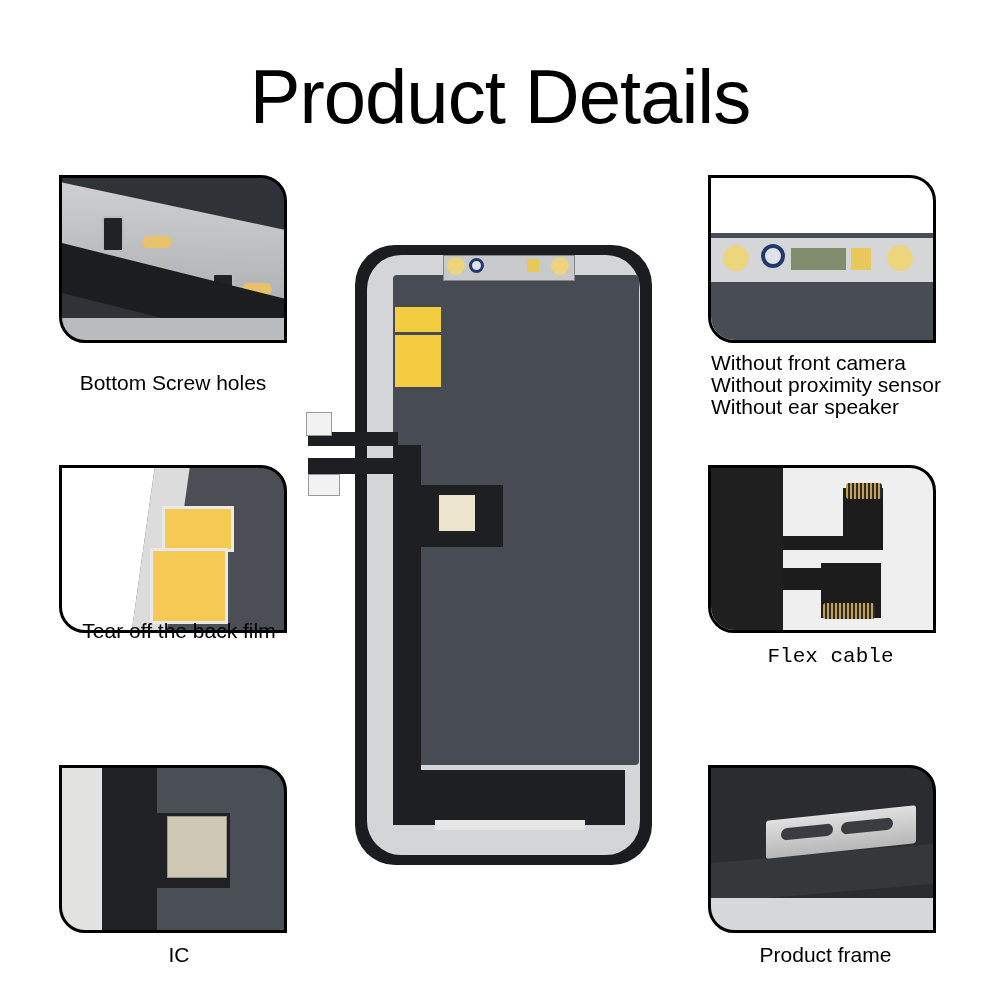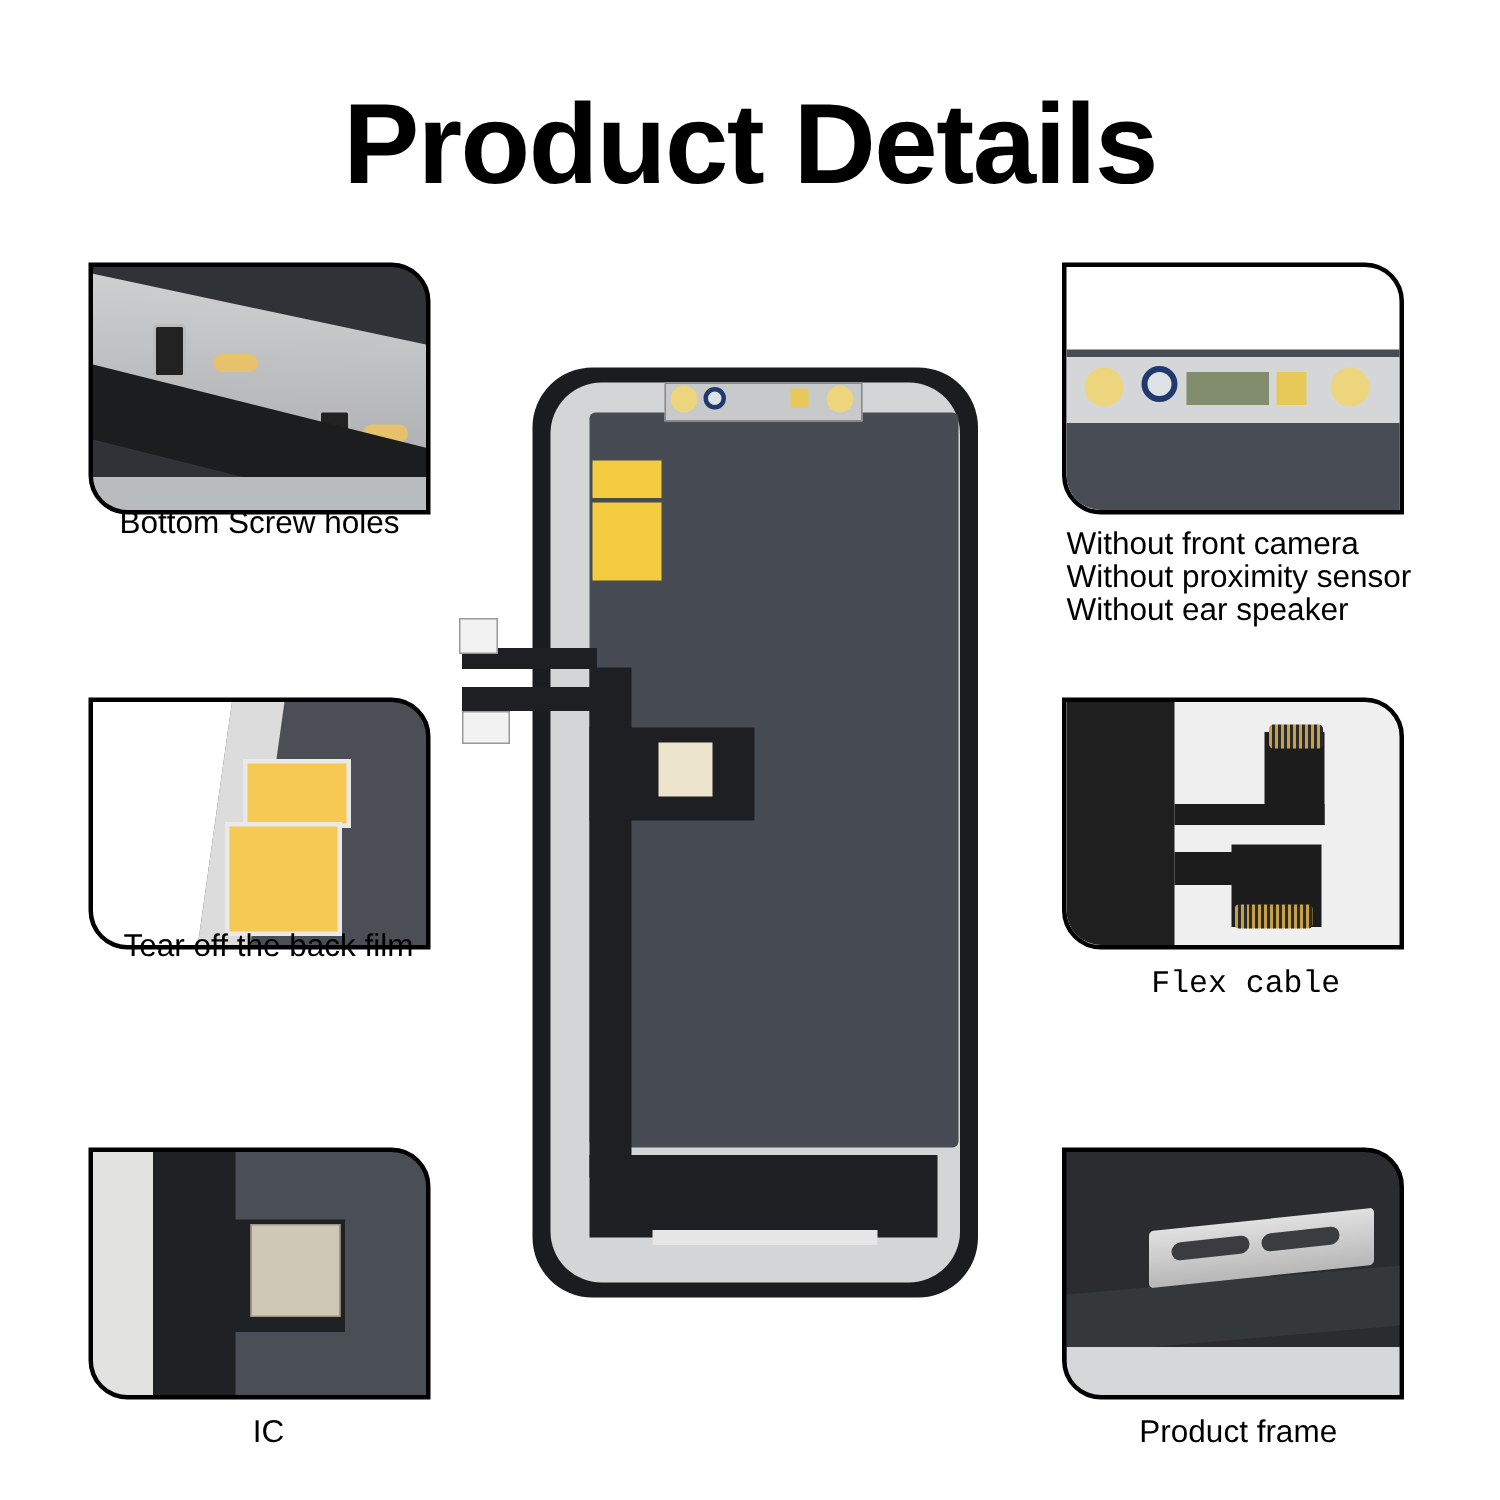--- a/index.html
+++ b/index.html
@@ -1,38 +1,38 @@
 <!DOCTYPE html>
 <html><head>
 <meta charset="utf-8">
 <style>
   html,body{margin:0;padding:0;background:#ffffff;}
   body{width:1000px;height:1000px;position:relative;overflow:hidden;font-family:"Liberation Sans",sans-serif;}
-  .title{position:absolute;left:0;top:52px;width:1000px;text-align:center;font-weight:bold;font-size:76px;letter-spacing:-1px;color:#000;line-height:90px;}
+  .title{position:absolute;left:0;top:52px;width:1000px;text-align:center;font-weight:normal;font-size:76px;letter-spacing:-1px;color:#000;line-height:90px;}
   .card{position:absolute;width:228px;height:168px;border:3px solid #000;border-radius:0 26px 0 26px;overflow:hidden;box-sizing:border-box;background:#4b5058;}
   .caption{position:absolute;font-size:21px;color:#000;line-height:22px;text-align:center;}
   .caption.left{text-align:left;}
   .abs{position:absolute;}
   .phone{position:absolute;left:355px;top:245px;width:297px;height:620px;background:#1b1c1f;border-radius:40px;}
 </style>
 </head>
 <body>
 
 <div class="title">Product Details</div>
 
 <div class="card" style="left:59px;top:175px;background:#2f3236;">
   <div class="abs" style="left:-20px;top:30px;width:280px;height:90px;background:linear-gradient(170deg,#cfd0d1,#a9abae);transform:skewY(12deg);"></div>
   <div class="abs" style="left:40px;top:38px;width:18px;height:32px;background:#222;border:2px solid #bbb;border-radius:3px;"></div>
   <div class="abs" style="left:150px;top:95px;width:18px;height:32px;background:#222;border:2px solid #bbb;border-radius:3px;"></div>
   <div class="abs" style="left:80px;top:58px;width:30px;height:12px;background:#e8c26a;border-radius:6px;"></div>
   <div class="abs" style="left:180px;top:105px;width:30px;height:12px;background:#e8c26a;border-radius:6px;"></div>
   <div class="abs" style="left:-10px;top:95px;width:260px;height:50px;background:#1c1d1f;transform:skewY(14deg);"></div>
   <div class="abs" style="left:0;top:140px;width:230px;height:30px;background:#b9bcbf;"></div>
 </div>
-<div class="caption" style="left:59px;top:338px;width:228px;">Bottom Screw holes</div>
+<div class="caption" style="left:59px;top:372px;width:228px;">Bottom Screw holes</div>
 
 <div class="card" style="left:708px;top:175px;background:#ffffff;">
   <div class="abs" style="left:0;top:55px;width:230px;height:120px;background:#484d55;"></div>
   <div class="abs" style="left:0;top:60px;width:230px;height:44px;background:#d5d6d8;"></div>
   <div class="abs" style="left:12px;top:67px;width:26px;height:26px;border-radius:50%;background:#ecd57d;"></div>
   <div class="abs" style="left:50px;top:66px;width:24px;height:24px;border-radius:50%;background:#dfe3e8;border:4px solid #213a6e;box-sizing:border-box;"></div>
   <div class="abs" style="left:80px;top:70px;width:55px;height:22px;background:#6b7a52;opacity:.8;"></div>
   <div class="abs" style="left:140px;top:70px;width:20px;height:22px;background:#e7c95a;"></div>
   <div class="abs" style="left:176px;top:67px;width:26px;height:26px;border-radius:50%;background:#ecd57d;"></div>
 </div>

